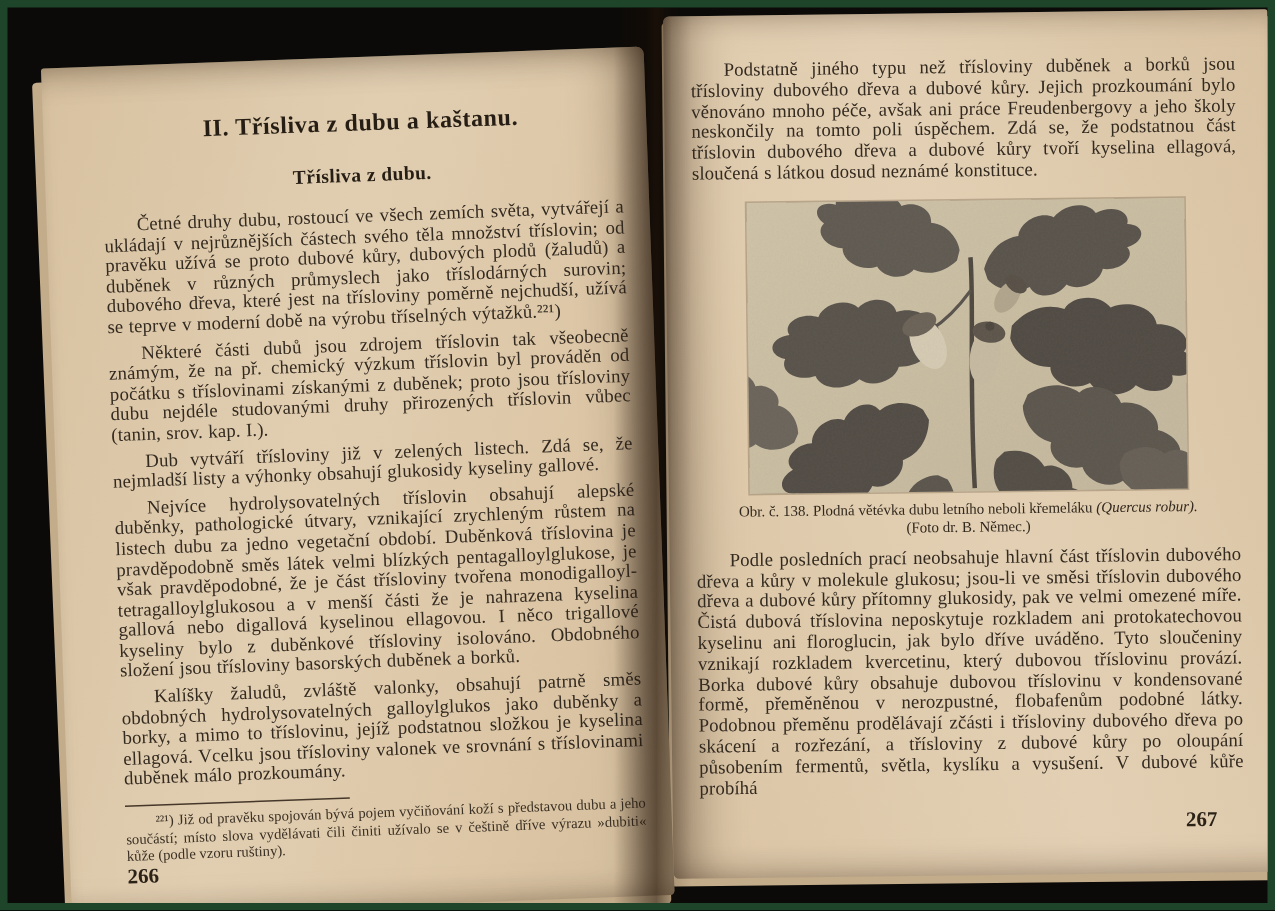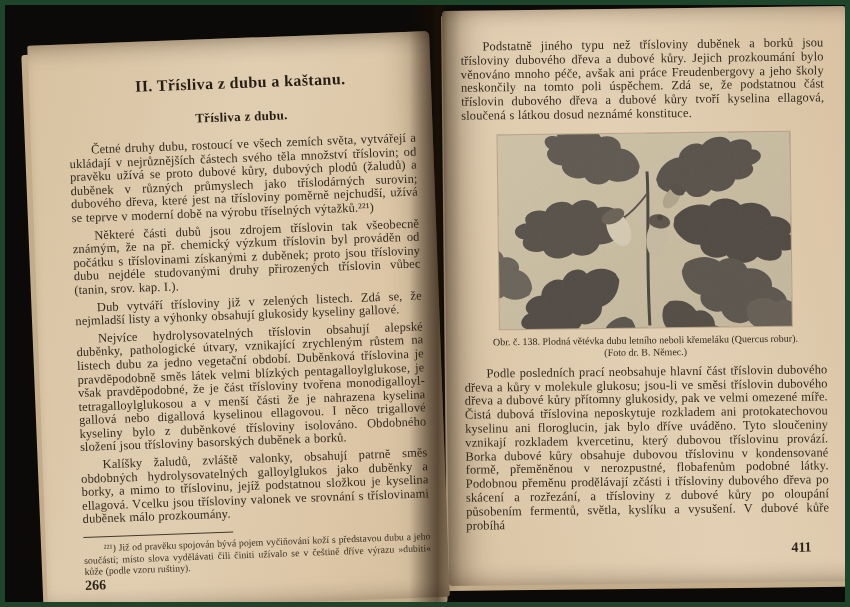--- a/index.html
+++ b/index.html
@@ -71,21 +71,21 @@
   .photo-frame{
     width:292px;height:194px;margin:0 auto;position:relative;
     background:#cdc1a6;
     box-shadow:0 0 0 1px rgba(92,72,50,.3), inset 0 0 26px rgba(80,60,40,.3);
   }
   .photo-frame svg{display:block;width:292px;height:194px;}
   .figure-caption{
     margin:7px auto 0 auto;width:352px;font-size:10px;line-height:12.5px;
     color:#32291e;text-align:center;
   }
-  .figure-caption .latin{}
+  .figure-caption .latin{font-style:italic;}
   .caption-line2{display:block;}
   .noninteractive{cursor:default;}
 </style>
 </head>
 <body>
 
 <div id="screen">
 
   <div id="left-under" class="page-under"></div>
   <div id="right-under" class="page-under"></div>
@@ -164,17 +164,17 @@
       <figcaption class="figure-caption">
         <span>Obr. č. 138. Plodná větévka dubu letního neboli křemeláku </span><span class="latin">(Quercus robur).</span>
         <span class="caption-line2">(Foto dr. B. Němec.)</span>
       </figcaption>
     </figure>
 
     <div class="body-text">
       <p>Podle posledních prací neobsahuje hlavní část tříslovin dubového dřeva a kůry v molekule glukosu; jsou-li ve směsi tříslovin dubového dřeva a dubové kůry přítomny glukosidy, pak ve velmi omezené míře. Čistá dubová tříslovina neposkytuje rozkladem ani protokatechovou kyselinu ani floroglucin, jak bylo dříve uváděno. Tyto sloučeniny vznikají rozkladem kvercetinu, který dubovou tříslovinu provází. Borka dubové kůry obsahuje dubovou tříslovinu v kondensované formě, přeměněnou v nerozpustné, flobafenům podobné látky. Podobnou přeměnu prodělávají zčásti i třísloviny dubového dřeva po skácení a rozřezání, a třísloviny z dubové kůry po oloupání působením fermentů, světla, kyslíku a vysušení. V dubové kůře probíhá</p>
     </div>
 
-    <div class="page-number">411</div>
+    <div class="page-number">267</div>
   </div>
 
   <div id="gutter-shadow"></div>
 </div>
 
 </body></html>

